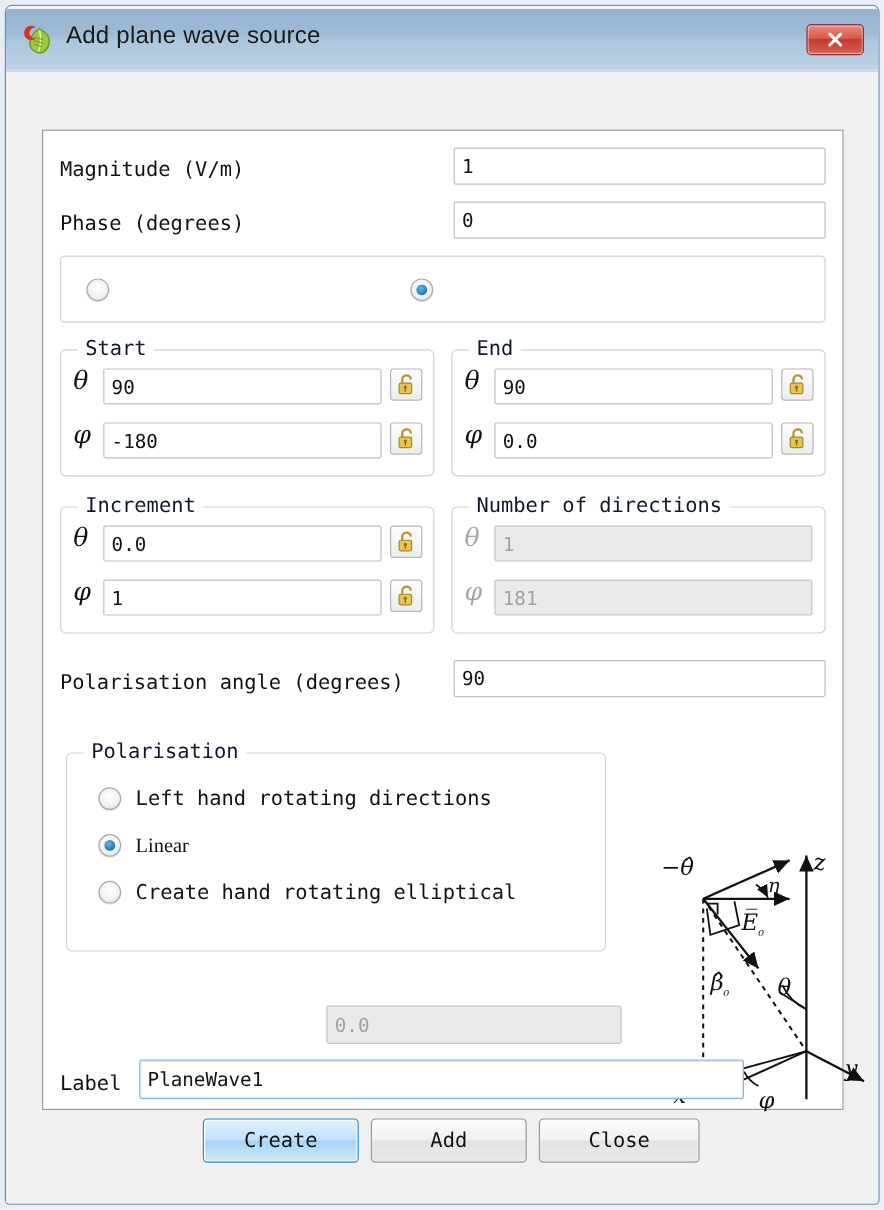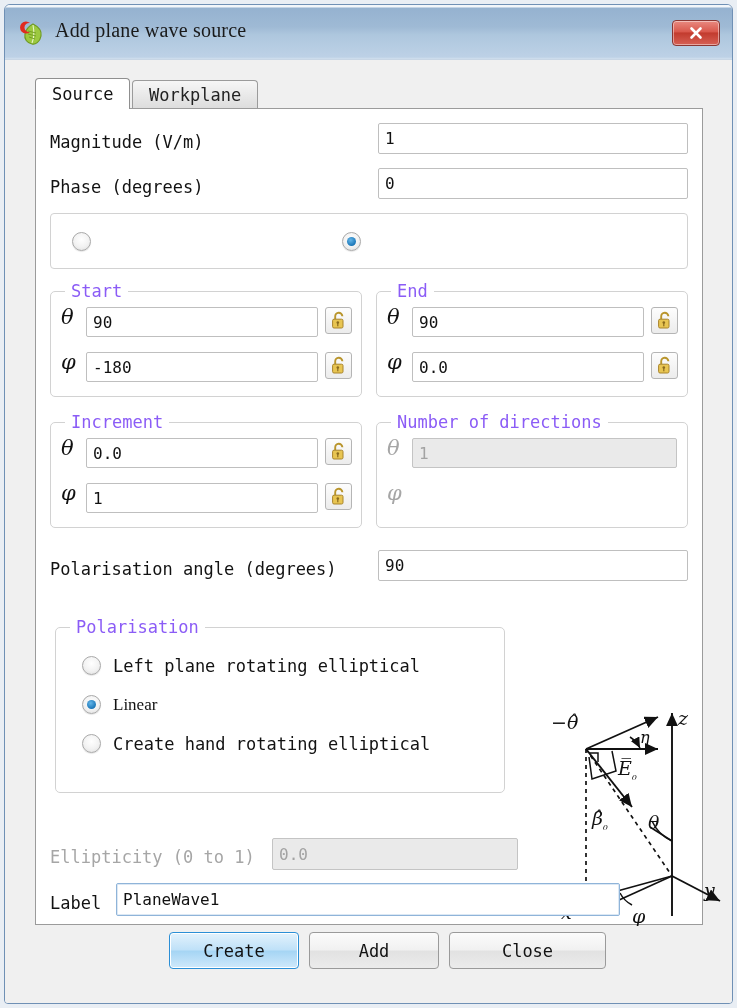--- a/index.html
+++ b/index.html
@@ -30,21 +30,21 @@
         #95b2d0 3px, #9fbad5 22px,
         #aec7de 30px, #bdd1e6 52px, #dce7f2 55px);
     border-bottom: 1px solid #c8d6e5;
   }
   #app-icon {
     position: absolute; left: 15px; top: 16px;
     width: 26px; height: 26px;
   }
   #title-text {
     position: absolute; left: 50px; top: 14px;
-    font-family: Liberation Serif, serif;
+    font-family: Liberation Sans, sans-serif;
     font-size: 20px; color: #1a1a1a;
     letter-spacing: .2px;
     white-space: nowrap;
   }
   #close-btn {
     position: absolute; right: 12px; top: 15px;
     width: 48px; height: 26px;
     border-radius: 4px;
     border: 1px solid #8a3632;
     background: linear-gradient(to bottom, #e98a80 0%, #d9584c 45%, #c23b2e 50%, #d66054 100%);
@@ -137,21 +137,21 @@
     position: absolute;
     border: 1px solid #d2d2d2;
     border-radius: 5px;
   }
   .group > .gtitle {
     position: absolute;
     top: -11px; left: 14px;
     background: #ffffff;
     padding: 0 6px;
     font-size: 17px;
-    color: #8b5cf6;
+    color: #0f172a;
     white-space: nowrap;
   }
 
   .greek {
     position: absolute;
     font-family: "DejaVu Serif", serif;
     font-style: italic;
     font-size: 21px;
     color: #111;
   }
@@ -209,21 +209,21 @@
     border: 1px solid #9a9a9a;
     background: linear-gradient(to bottom,#fbfbfb 0%,#f1f1f1 48%,#e2e2e2 52%,#ebebeb 100%);
   }
   .btn.default {
     border: 1px solid #2b8fd6;
     background: linear-gradient(to bottom,#e3f2fc 0%,#bfe1f8 48%,#a5d5f4 52%,#cfe9fb 100%);
     box-shadow: 0 0 0 1px #ffffff inset;
   }
   #btn-create { left: 164px; width: 130px; }
   #btn-add    { left: 304px; width: 130px; }
-  #btn-close  { left: 444px; width: 157px; }
+  #btn-close  { left: 444px; width: 134px; }
 
   #diagram { position: absolute; left: 512px; top: 592px; width: 185px; height: 225px; }
 </style>
 </head>
 <body>
 
 <div id="window">
 
   <div id="titlebar">
     <span id="app-icon">
@@ -237,28 +237,20 @@
     <span id="title-text">Add plane wave source</span>
     <div id="close-btn">
       <svg width="16" height="14" viewBox="0 0 16 14">
         <path d="M3.5 2.5 L12.5 11.5 M12.5 2.5 L3.5 11.5" stroke="#ffffff" stroke-width="2.6" stroke-linecap="round"></path>
       </svg>
     </div>
   </div>
 
   <div id="client">
 
-    <div id="tabstrip">
-      <div class="tab active">
-        <span>Source</span>
-      </div>
-      <div class="tab inactive">
-        <span>Workplane</span>
-      </div>
-    </div>
 
     <div id="panel">
 
       <span class="label" style="left:14px; top:23px;">Magnitude (V/m)</span>
       <div class="field" style="left:342px; top:14px; width:310px; height:31px;">
         <span>1</span>
       </div>
 
       <span class="label" style="left:14px; top:68px;">Phase (degrees)</span>
       <div class="field" style="left:342px; top:59px; width:310px; height:31px;">
@@ -362,32 +354,35 @@
 
       <div class="group" style="left:340px; top:313px; width:312px; height:106px;">
         <span class="gtitle">Number of directions</span>
 
         <span class="greek" style="left:10px; top:13px; color:#a6a6a6;">θ</span>
         <div class="field disabled" style="left:35px; top:15px; width:265px; height:30px;">
           <span>1</span>
         </div>
 
         <span class="greek" style="left:10px; top:58px; color:#a6a6a6;">φ</span>
+        <div class="field disabled" style="left:35px; top:60px; width:265px; height:30px;">
+          <span>181</span>
+        </div>
       </div>
 
       <span class="label" style="left:14px; top:450px;">Polarisation angle (degrees)</span>
       <div class="field" style="left:342px; top:441px; width:310px; height:31px;">
         <span>90</span>
       </div>
 
       <div class="group" style="left:19px; top:518px; width:450px; height:166px;">
         <span class="gtitle">Polarisation</span>
 
         <span class="radio" style="left:26px; top:28px;"></span>
-        <span class="radio-label" style="left:57px; top:28px;">Left plane rotating elliptical</span>
+        <span class="radio-label" style="left:57px; top:28px;">Left hand rotating directions</span>
 
         <span class="radio on" style="left:26px; top:67px;"></span>
         <span class="radio-label" style="left:57px; top:67px;font-family:Liberation Serif, serif;">Linear</span>
 
         <span class="radio" style="left:26px; top:106px;"></span>
         <span class="radio-label" style="left:57px; top:106px;">Create hand rotating elliptical</span>
       </div>
 
       <div id="diagram">
         <svg width="185" height="225" viewBox="0 0 185 225">
@@ -435,21 +430,20 @@
             <text x="44" y="124" font-style="italic">β̂<tspan font-size="12" dy="5">₀</tspan></text>
             <text x="100" y="128" font-style="italic">θ</text>
             <text x="84" y="222" font-style="italic">φ</text>
             <text x="13" y="218" font-style="italic">x</text>
             <text x="156" y="196" font-style="italic">y</text>
             <text x="130" y="24" font-style="italic">z</text>
           </g>
         </svg>
       </div>
 
-      <span class="label dim" style="left:14px; top:738px;">Ellipticity (0 to 1)</span>
       <div class="field disabled" style="left:236px; top:729px; width:246px; height:32px;">
         <span>0.0</span>
       </div>
 
       <span class="label" style="left:14px; top:784px;">Label</span>
       <div class="field focused" style="left:80px; top:774px; width:504px; height:33px;">
         <span>PlaneWave1</span>
       </div>
 
     </div>

